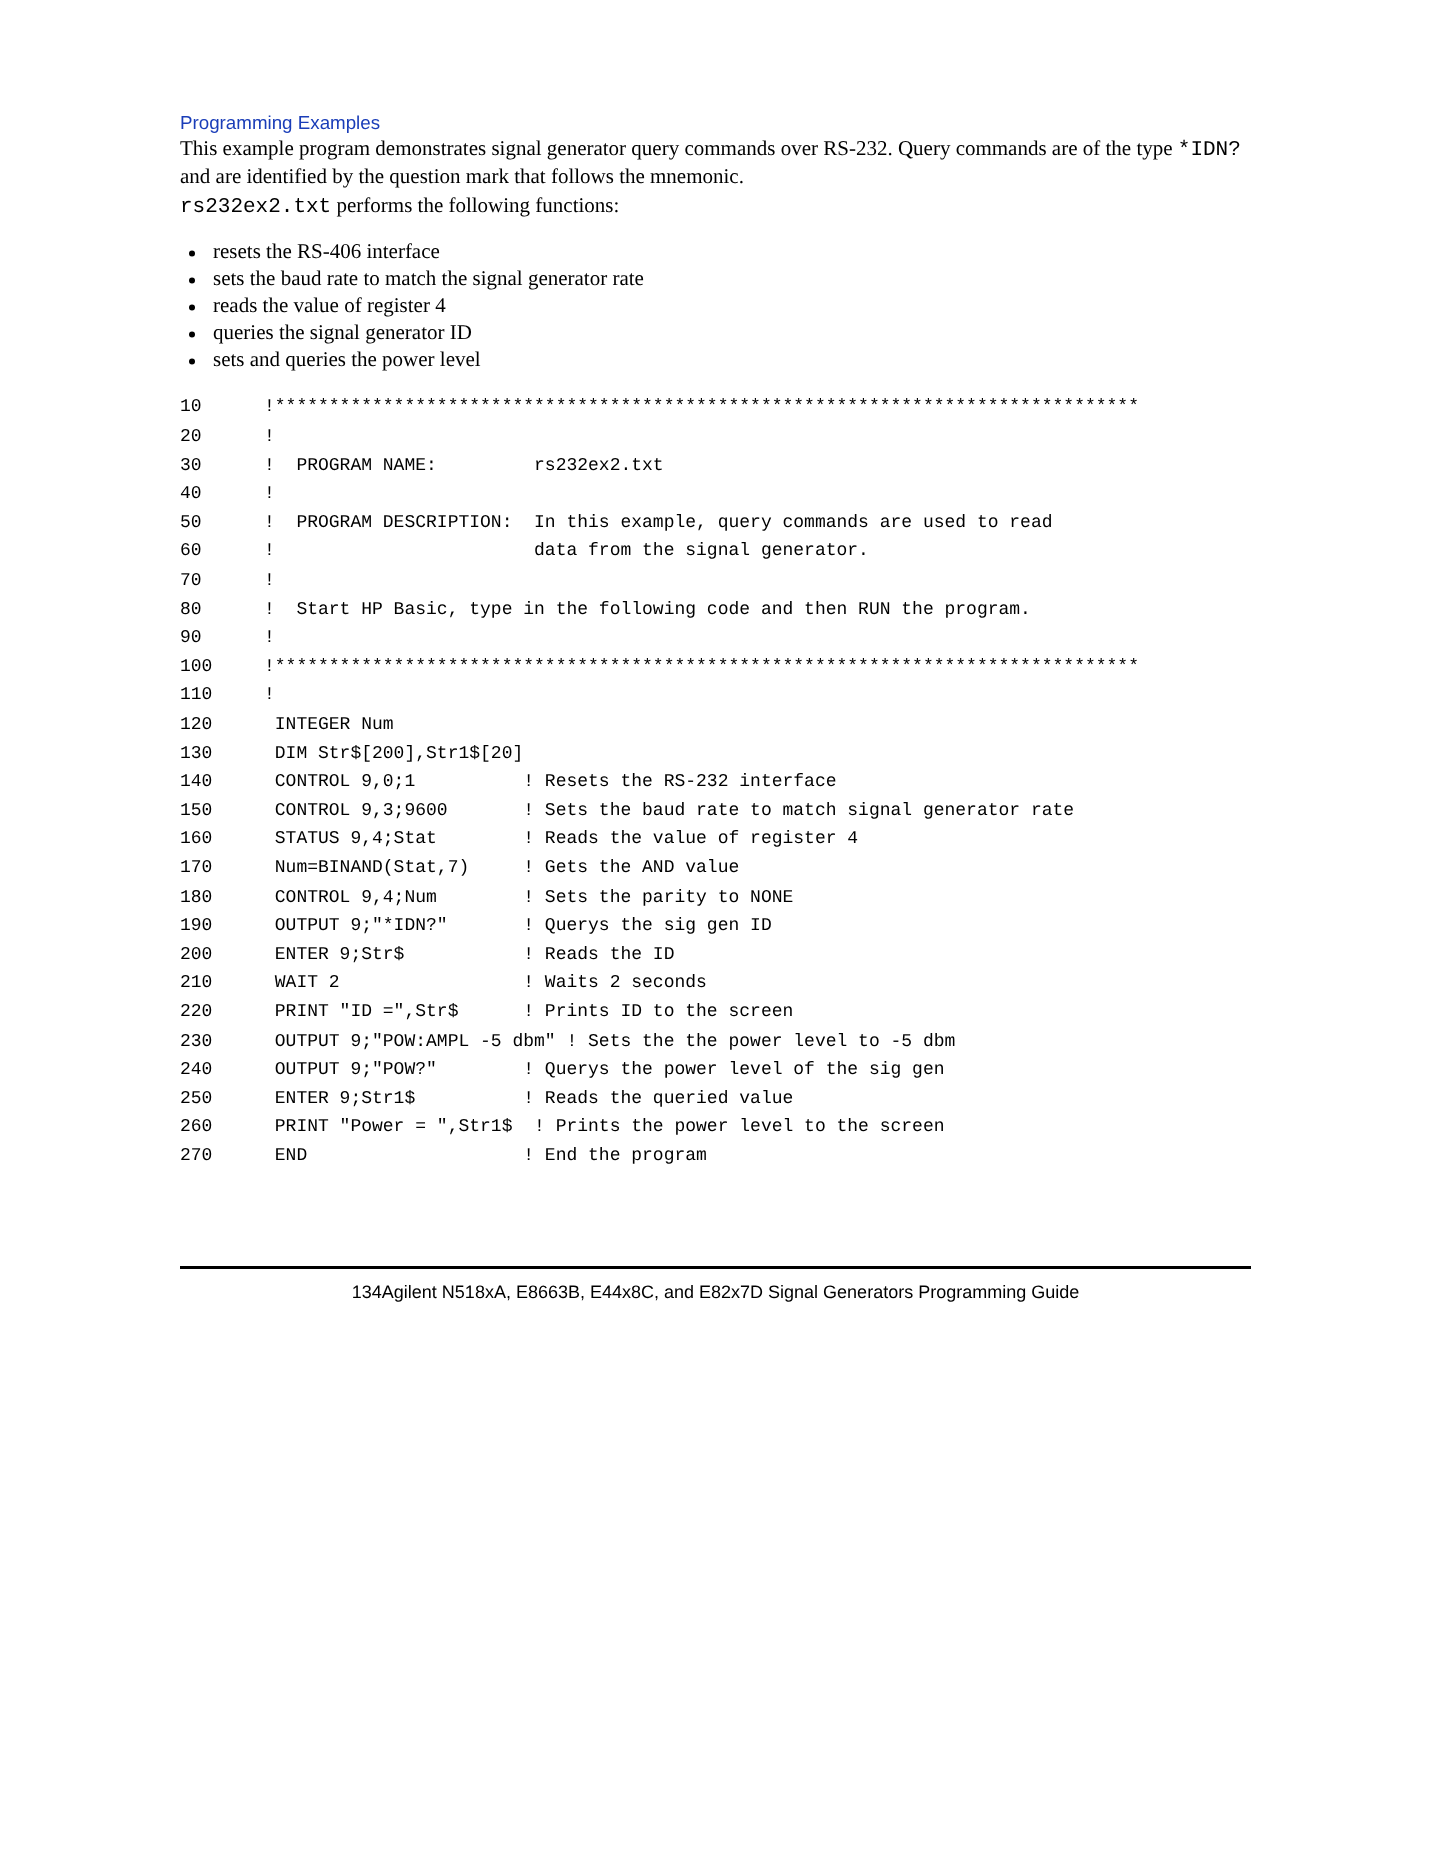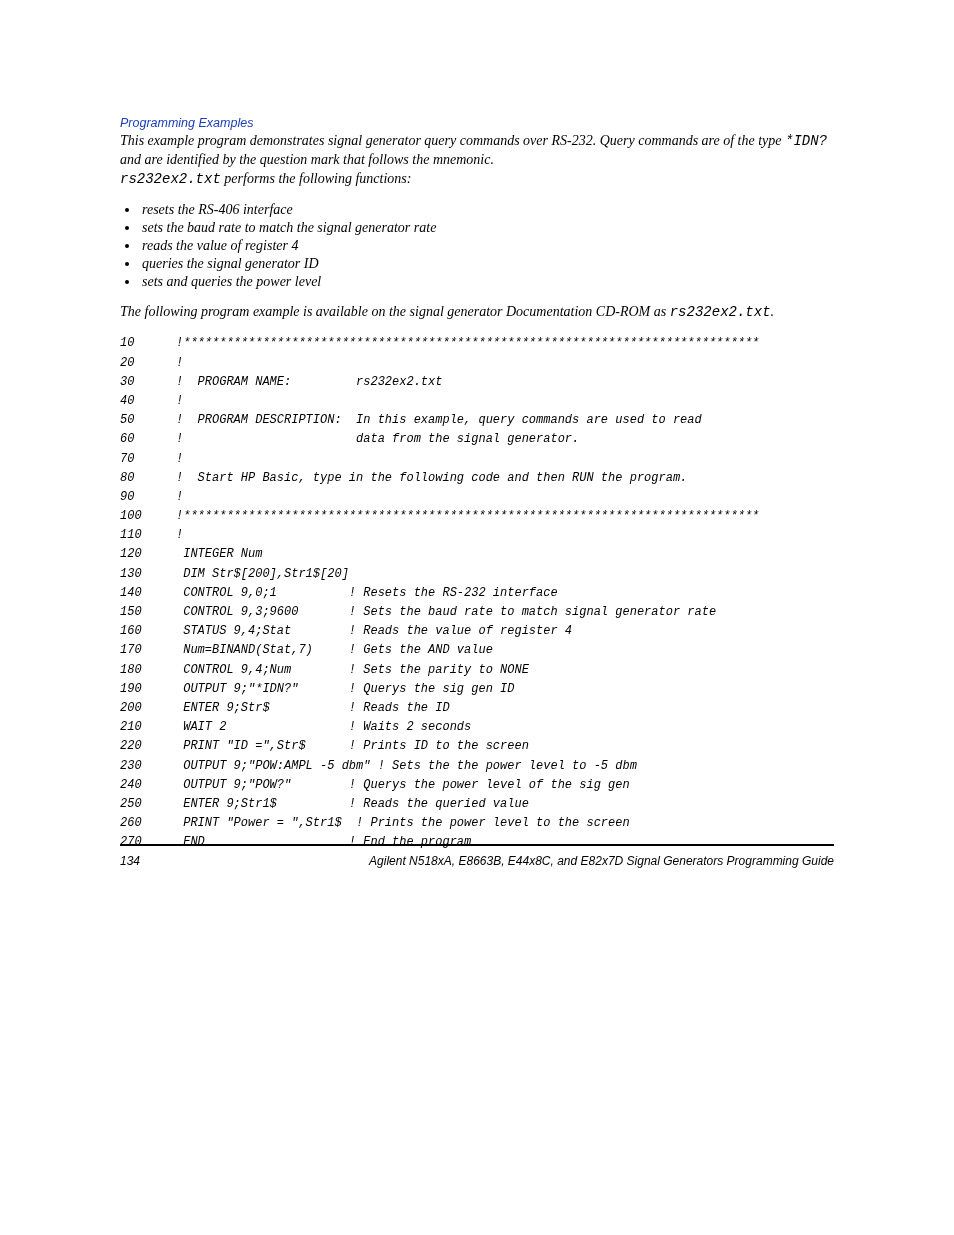--- a/index.html
+++ b/index.html
@@ -6,23 +6,22 @@
     margin: 0;
     padding: 0;
     background: #fff;
     font-family: "Times New Roman", Times, serif;
     color: #000;
   }
   .page {
     width: 954px;
     height: 1006px;
     box-sizing: border-box;
-    padding: 115px 120px 0 120px;
+    padding: 74px 120px 0 120px;
     position: relative;
-    font-style: italic;
   }
   .header-link {
     color: #1a3db8;
     font-family: Arial, Helvetica, sans-serif;
     font-size: 12.5px;
     line-height: 1.35;
   }
   .section-title {
     font-family: Arial, Helvetica, sans-serif;
     font-weight: bold;
@@ -72,21 +71,21 @@
     right: 120px;
     bottom: 160px;
     border-top: 2px solid #000;
   }
   .footer {
     position: absolute;
     left: 120px;
     right: 120px;
     bottom: 138px;
     display: flex;
-    justify-content: space-between;
+    justify-content: center;
     font-family: Arial, Helvetica, sans-serif;
     font-size: 12px;
   }
 </style>
 </head>
 <body>
 
 <div class="page">
 
   <div class="header-link">
@@ -101,23 +100,20 @@
 
   <ul class="bullets">
     <li>resets the RS-406 interface</li>
     <li>sets the baud rate to match the signal generator rate</li>
     <li>reads the value of register 4</li>
     <li>queries the signal generator ID</li>
     <li>sets and queries the power level</li>
   </ul>
 
 
-  <p class="body-text">
-    <span>The following program example is available on the signal generator Documentation CD-ROM as </span><span class="mono-inline">rs232ex2.txt</span><span>.</span>
-  </p>
 
   <div class="code-block" id="code-block"><div class="code-line"><span class="ln">10</span><span>!********************************************************************************</span></div><div class="code-line"><span class="ln">20</span><span>!</span></div><div class="code-line"><span class="ln">30</span><span>!  PROGRAM NAME:         rs232ex2.txt</span></div><div class="code-line"><span class="ln">40</span><span>!</span></div><div class="code-line"><span class="ln">50</span><span>!  PROGRAM DESCRIPTION:  In this example, query commands are used to read</span></div><div class="code-line"><span class="ln">60</span><span>!                        data from the signal generator.</span></div><div class="code-line"><span class="ln">70</span><span>!</span></div><div class="code-line"><span class="ln">80</span><span>!  Start HP Basic, type in the following code and then RUN the program.</span></div><div class="code-line"><span class="ln">90</span><span>!</span></div><div class="code-line"><span class="ln">100</span><span>!********************************************************************************</span></div><div class="code-line"><span class="ln">110</span><span>!</span></div><div class="code-line"><span class="ln">120</span><span> INTEGER Num</span></div><div class="code-line"><span class="ln">130</span><span> DIM Str$[200],Str1$[20]</span></div><div class="code-line"><span class="ln">140</span><span> CONTROL 9,0;1          ! Resets the RS-232 interface</span></div><div class="code-line"><span class="ln">150</span><span> CONTROL 9,3;9600       ! Sets the baud rate to match signal generator rate</span></div><div class="code-line"><span class="ln">160</span><span> STATUS 9,4;Stat        ! Reads the value of register 4</span></div><div class="code-line"><span class="ln">170</span><span> Num=BINAND(Stat,7)     ! Gets the AND value</span></div><div class="code-line"><span class="ln">180</span><span> CONTROL 9,4;Num        ! Sets the parity to NONE</span></div><div class="code-line"><span class="ln">190</span><span> OUTPUT 9;"*IDN?"       ! Querys the sig gen ID</span></div><div class="code-line"><span class="ln">200</span><span> ENTER 9;Str$           ! Reads the ID</span></div><div class="code-line"><span class="ln">210</span><span> WAIT 2                 ! Waits 2 seconds</span></div><div class="code-line"><span class="ln">220</span><span> PRINT "ID =",Str$      ! Prints ID to the screen</span></div><div class="code-line"><span class="ln">230</span><span> OUTPUT 9;"POW:AMPL -5 dbm" ! Sets the the power level to -5 dbm</span></div><div class="code-line"><span class="ln">240</span><span> OUTPUT 9;"POW?"        ! Querys the power level of the sig gen</span></div><div class="code-line"><span class="ln">250</span><span> ENTER 9;Str1$          ! Reads the queried value</span></div><div class="code-line"><span class="ln">260</span><span> PRINT "Power = ",Str1$  ! Prints the power level to the screen</span></div><div class="code-line"><span class="ln">270</span><span> END                    ! End the program</span></div></div>
 
   <div class="footer-rule"></div>
   <div class="footer">
     <span>134</span>
     <span>Agilent N518xA, E8663B, E44x8C, and E82x7D Signal Generators Programming Guide</span>
   </div>
 
 </div>

